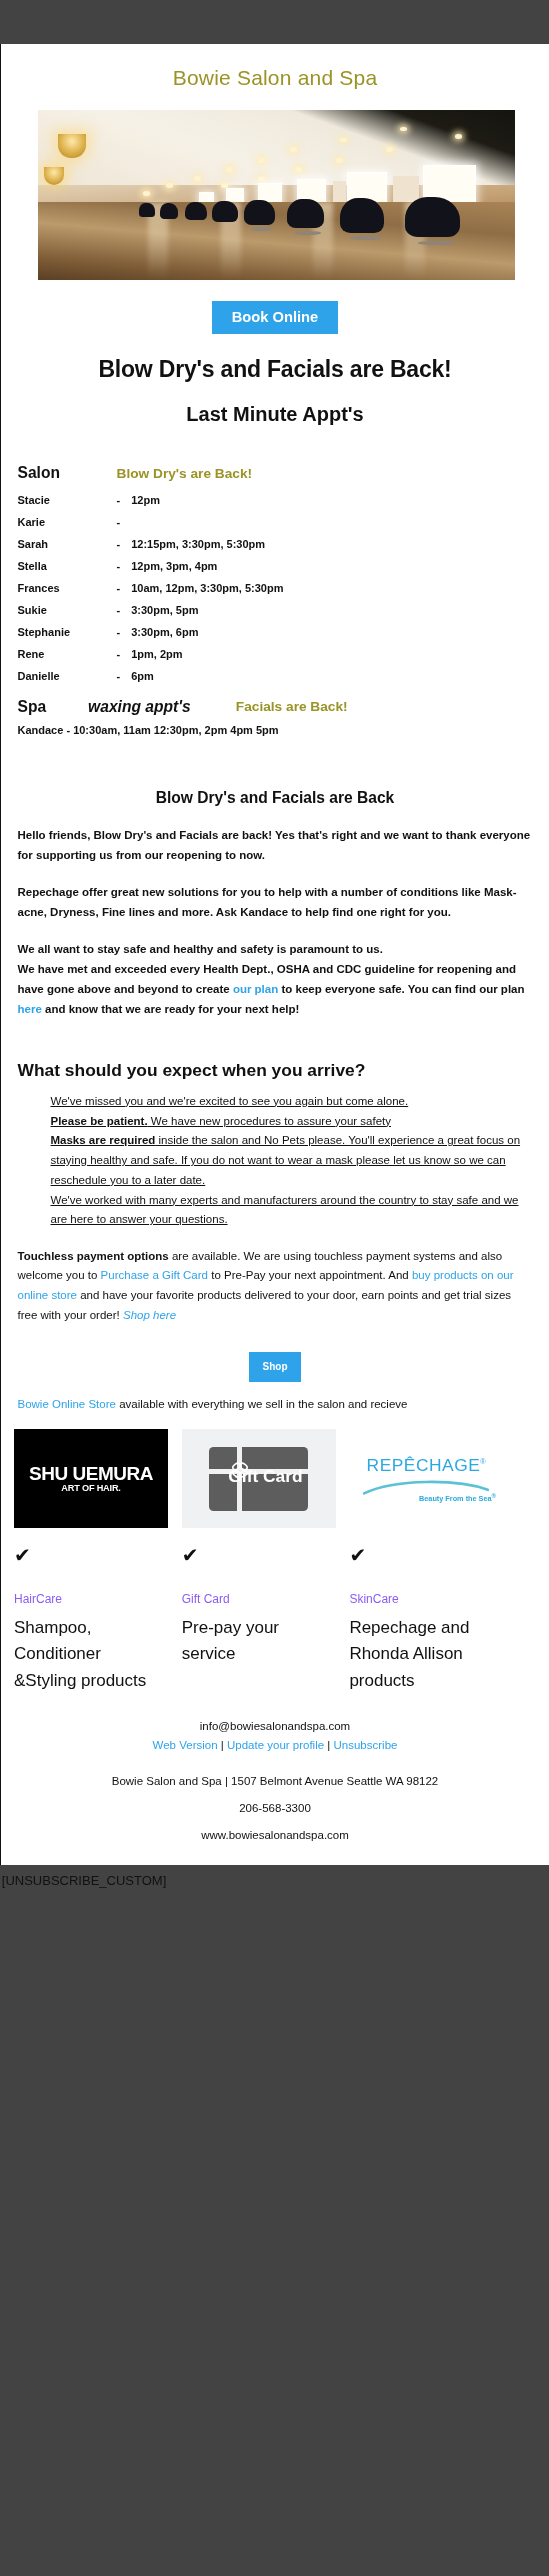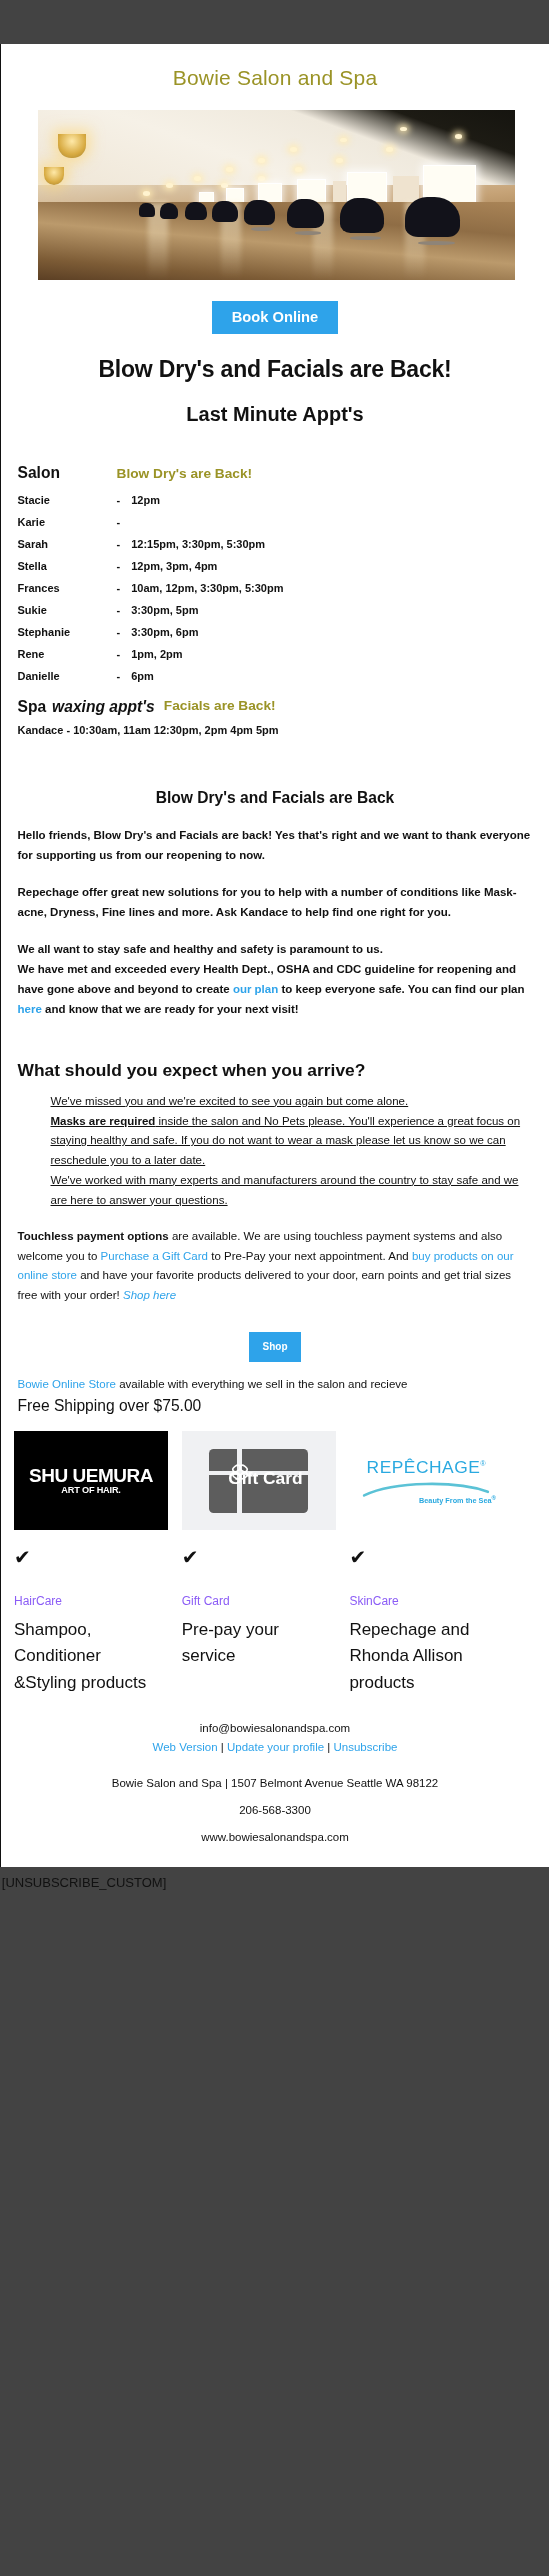--- a/index.html
+++ b/index.html
@@ -61,21 +61,21 @@
 
   
   .schedule{ padding:38px 16.5px 0; }
   .sched-head{ display:flex; align-items:baseline; padding-bottom:12px; }
   .sched-head .s-col1{ width:99px; font-size:15.6px; font-weight:bold; color:#111; }
   .sched-head .s-col2{ font-size:13.7px; font-weight:bold; color:#9a9326; }
   .srow{ display:flex; align-items:baseline; padding-bottom:10px; font-size:11px; font-weight:bold; color:#111; }
   .srow .name{ width:99px; }
   .srow .dash{ width:14.7px; }
   .srow .times{ flex:1; }
-  .spa-head{ display:flex; align-items:flex-start; padding:5.5px 0 8.2px; }
+  .spa-head{ display:flex; align-items:center; padding:5.5px 0 8.2px;gap:36px; }
   .spa-head .t1{ font-size:15.6px; font-weight:bold; color:#111; }
   .spa-head .t2{ font-size:15.6px; font-weight:bold; font-style:italic; color:#111; padding-left:6px; }
   .spa-head .t3{ font-size:13.7px; font-weight:bold; color:#9a9326; padding-left:9.2px; }
   .spa-row{ font-size:11px; font-weight:bold; color:#111; }
 
   
   .body-sec{ padding:53px 16.5px 0; }
   .body-sec h3{ text-align:center; font-size:15.6px; font-weight:bold; color:#111; padding-bottom:18.3px; }
   .p-bold{ font-size:11.5px; font-weight:bold; color:#111; line-height:1.75; padding-bottom:16.5px; }
   a.lk{ color:#2ea3ea; text-decoration:none; }
@@ -251,45 +251,45 @@
       </div>
       <div class="spa-row">Kandace  -  10:30am, 11am 12:30pm, 2pm 4pm 5pm</div>
     </div>
 
     <div class="body-sec">
       <h3>Blow Dry's and Facials are Back</h3>
       <p class="p-bold">Hello friends, Blow Dry's and Facials are back! Yes that's right and we want to thank everyone for supporting us from our reopening to now.</p>
       <p class="p-bold">Repechage offer great new solutions for you to help with a number of conditions like Mask-acne, Dryness, Fine lines and more. Ask Kandace to help find one right for you.</p>
       <p class="p-bold">
         <span>We all want to stay safe and healthy and safety is paramount to us.</span><br>
-        <span>We have met and exceeded every Health Dept., OSHA and CDC guideline for reopening and have gone above and beyond to create </span><a class="lk" href="#">our plan</a><span> to keep everyone safe. You can find our plan </span><a class="lk" href="#">here</a><span> and know that we are ready for your next visit!</span>
+        <span>We have met and exceeded every Health Dept., OSHA and CDC guideline for reopening and have gone above and beyond to create </span><a class="lk" href="#">our plan</a><span> to keep everyone safe. You can find our plan </span><a class="lk" href="#">here</a><span> and know that we are ready for your next help!</span>
       </p>
     </div>
 
     <div class="expect">
       <h2>What should you expect when you arrive?</h2>
       <div class="indent">
         <p class="p-norm">We've missed you and we're excited to see you again but come alone.</p>
+        <p class="p-norm"><b>Please be patient.</b><span> We have new procedures to assure your safety</span></p>
         <p class="p-norm"><b>Masks are required</b><span> inside the salon and No Pets please. You'll experience a great focus on staying healthy and safe. If you do not want to wear a mask please let us know so we can reschedule you to a later date.</span></p>
         <p class="p-norm">We've worked with many experts and manufacturers around the country to stay safe and we are here to answer your questions.</p>
       </div>
     </div>
 
     <div class="pay">
       <b>Touchless payment options</b><span> are available. We are using touchless payment systems and also welcome you to  </span><a class="lk" href="#">Purchase a Gift Card</a><span> to Pre-Pay your next appointment. And </span><a class="lk" href="#">buy products on our online store</a><span> and have your favorite products delivered to your door, earn points and get trial sizes free with your order! </span><a class="lk it" href="#">Shop here</a>
     </div>
 
     <div class="btn-row" style="padding-top:26px;">
       <button class="btn btn-shop">Shop</button>
     </div>
 
     <div class="store-line">
       <a class="lk" href="#">Bowie Online Store</a><span> available with everything we sell in the salon and recieve</span>
     </div>
-    <div class="free-ship">Free Shipping over $75.00</div>
 
     <div class="logos">
       <div class="logo-cell">
         <div class="logo-box shu">
           <div>
             <div class="l1">SHU UEMURA</div>
             <div class="l2">ART OF HAIR.</div>
           </div>
         </div>
       </div>

